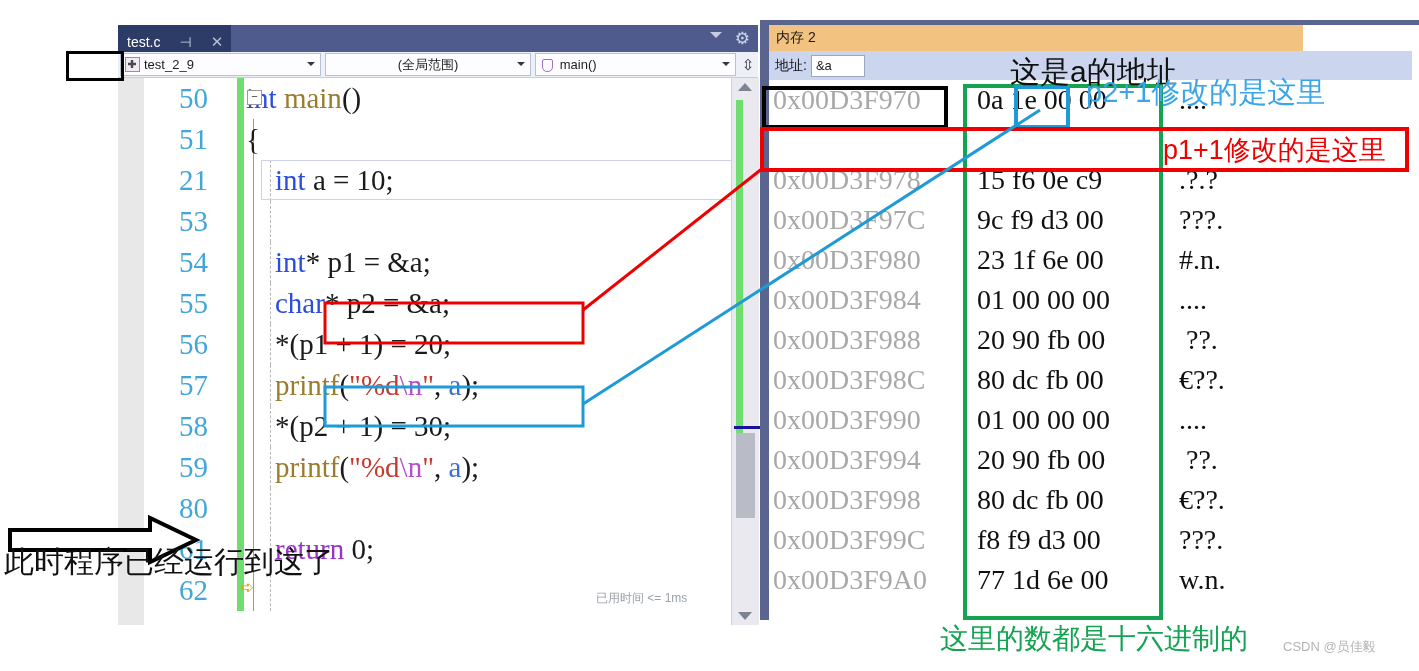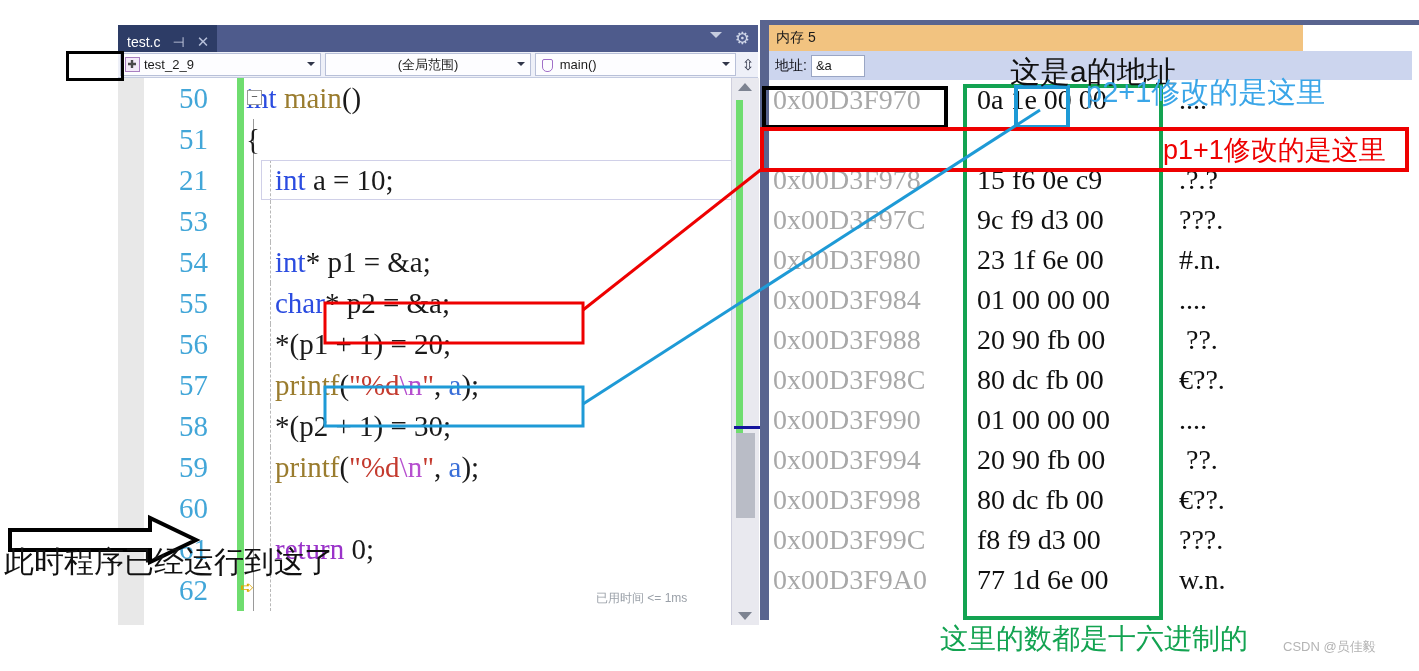--- a/index.html
+++ b/index.html
@@ -19,21 +19,21 @@
     position:absolute;left:0;top:0;width:640px;height:27px;
     background:#4e5b8c;
   }
   #editor-tab{
     position:absolute;left:0;top:0;height:33px;
     background:#2d3c66;
     color:#ffffff;
     font-size:14px;
     display:flex;align-items:center;
     padding:0 8px 0 9px;
-    gap:12px;
+    gap:19px;
   }
   #editor-tab .tab-title{color:#ffffff;}
   #editor-tab .pin-icon{color:#c9d0e4;font-size:14px;line-height:1;}
   #editor-tab .close-icon{color:#b7c0da;font-size:15px;line-height:1;}
   #tabbar-chevron{
     position:absolute;right:36px;top:7px;
     width:0;height:0;border-left:6px solid transparent;
     border-right:6px solid transparent;border-top:6px solid #c6cde0;
   }
   #tabbar-gear{
@@ -297,21 +297,21 @@
           <div class="code-text"><span class="pl">    *(p2 + 1) = </span><span class="num">30</span><span class="pl">;</span></div>
         </div>
         <div class="code-row" style="top: 369px;">
           <div class="line-num">59</div>
           <div class="change-bar"></div>
           <div class="brace-guide"></div>
           <div class="indent-guide"></div>
           <div class="code-text"><span class="pl">    </span><span class="fn">printf</span><span class="pl">(</span><span class="str">"%d</span><span class="esc">\n</span><span class="str">"</span><span class="pl">, </span><span class="var">a</span><span class="pl">);</span></div>
         </div>
         <div class="code-row" style="top: 410px;">
-          <div class="line-num">60</div>
+          <div class="line-num">80</div>
           <div class="change-bar"></div>
           <div class="brace-guide"></div>
           <div class="indent-guide"></div>
           <div class="code-text"></div>
         </div>
         <div class="code-row" style="top: 451px;">
           <div class="line-num">61</div>
           <div class="change-bar"></div>
           <div class="brace-guide"></div>
           <div class="indent-guide"></div>
@@ -337,21 +337,21 @@
     <div id="scroll-bluemark"></div>
     <div id="scroll-thumb"></div>
     <div id="scroll-down"></div>
   </div>
 </div>
 
 <div id="memory-window">
   <div id="mem-topstrip"></div>
   <div id="mem-leftstrip"></div>
   <div id="mem-tab">
-    <span>内存 5</span>
+    <span>内存 2</span>
   </div>
   <div id="mem-toolbar">
     <span id="mem-addr-label">地址:</span>
     <span id="mem-addr-input" placeholder="地址">&amp;a</span>
   </div>
   <div id="mem-rows">
       <div class="mem-row" style="top: 0px;"><span class="mem-addr">0x00D3F970</span><span class="mem-hex">0a 1e 00 00</span><span class="mem-ascii">....</span></div>
       <div class="mem-row" style="top: 80px;"><span class="mem-addr">0x00D3F978</span><span class="mem-hex">15 f6 0e c9</span><span class="mem-ascii">.?.?</span></div>
       <div class="mem-row" style="top: 120px;"><span class="mem-addr">0x00D3F97C</span><span class="mem-hex">9c f9 d3 00</span><span class="mem-ascii">???.</span></div>
       <div class="mem-row" style="top: 160px;"><span class="mem-addr">0x00D3F980</span><span class="mem-hex">23 1f 6e 00</span><span class="mem-ascii">#.n.</span></div>

